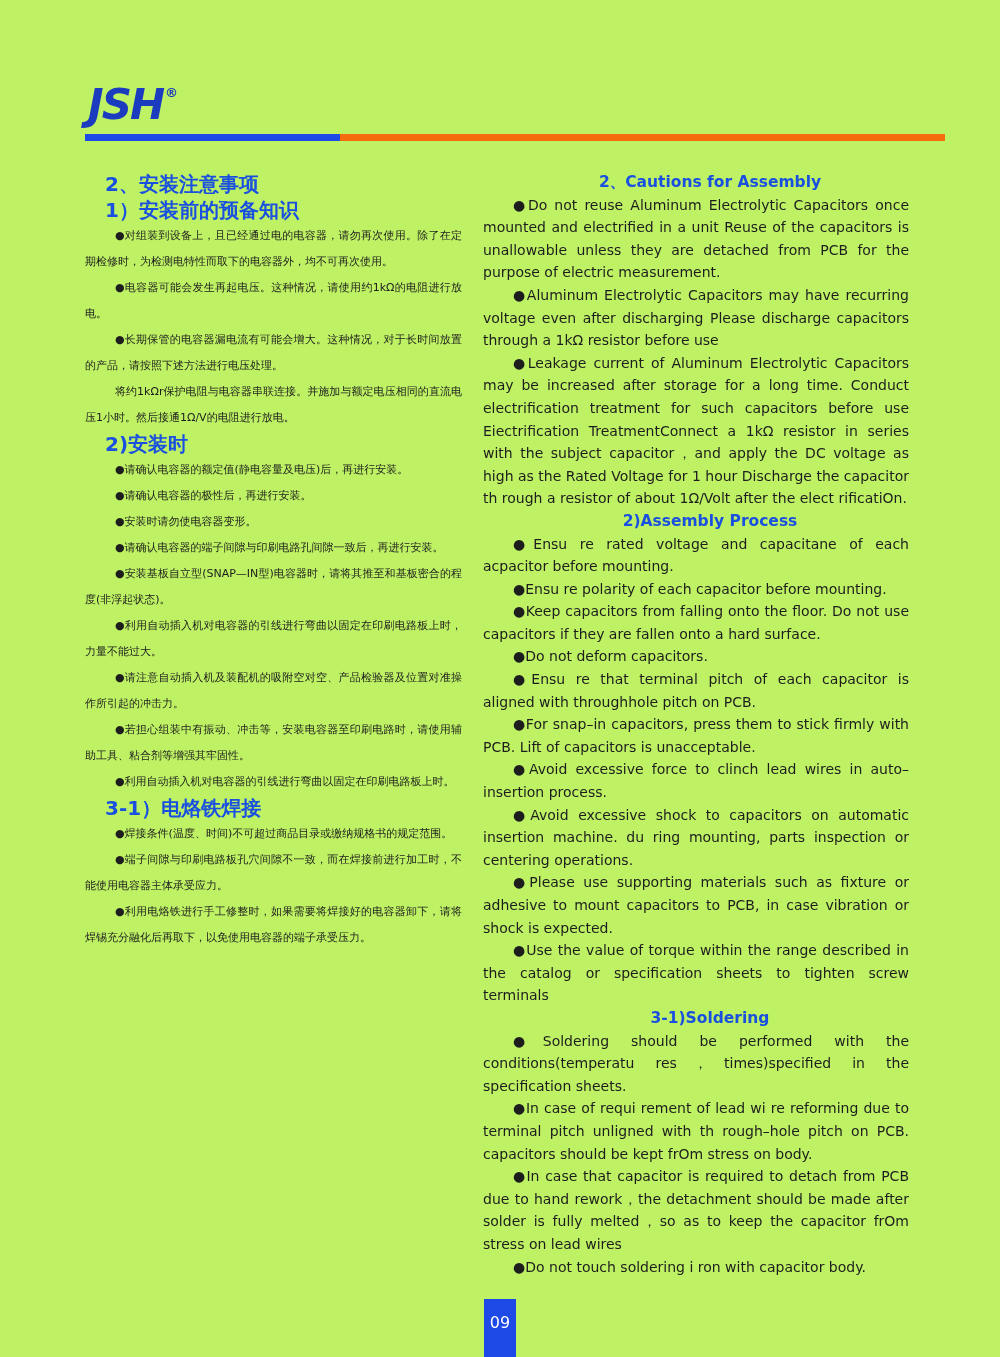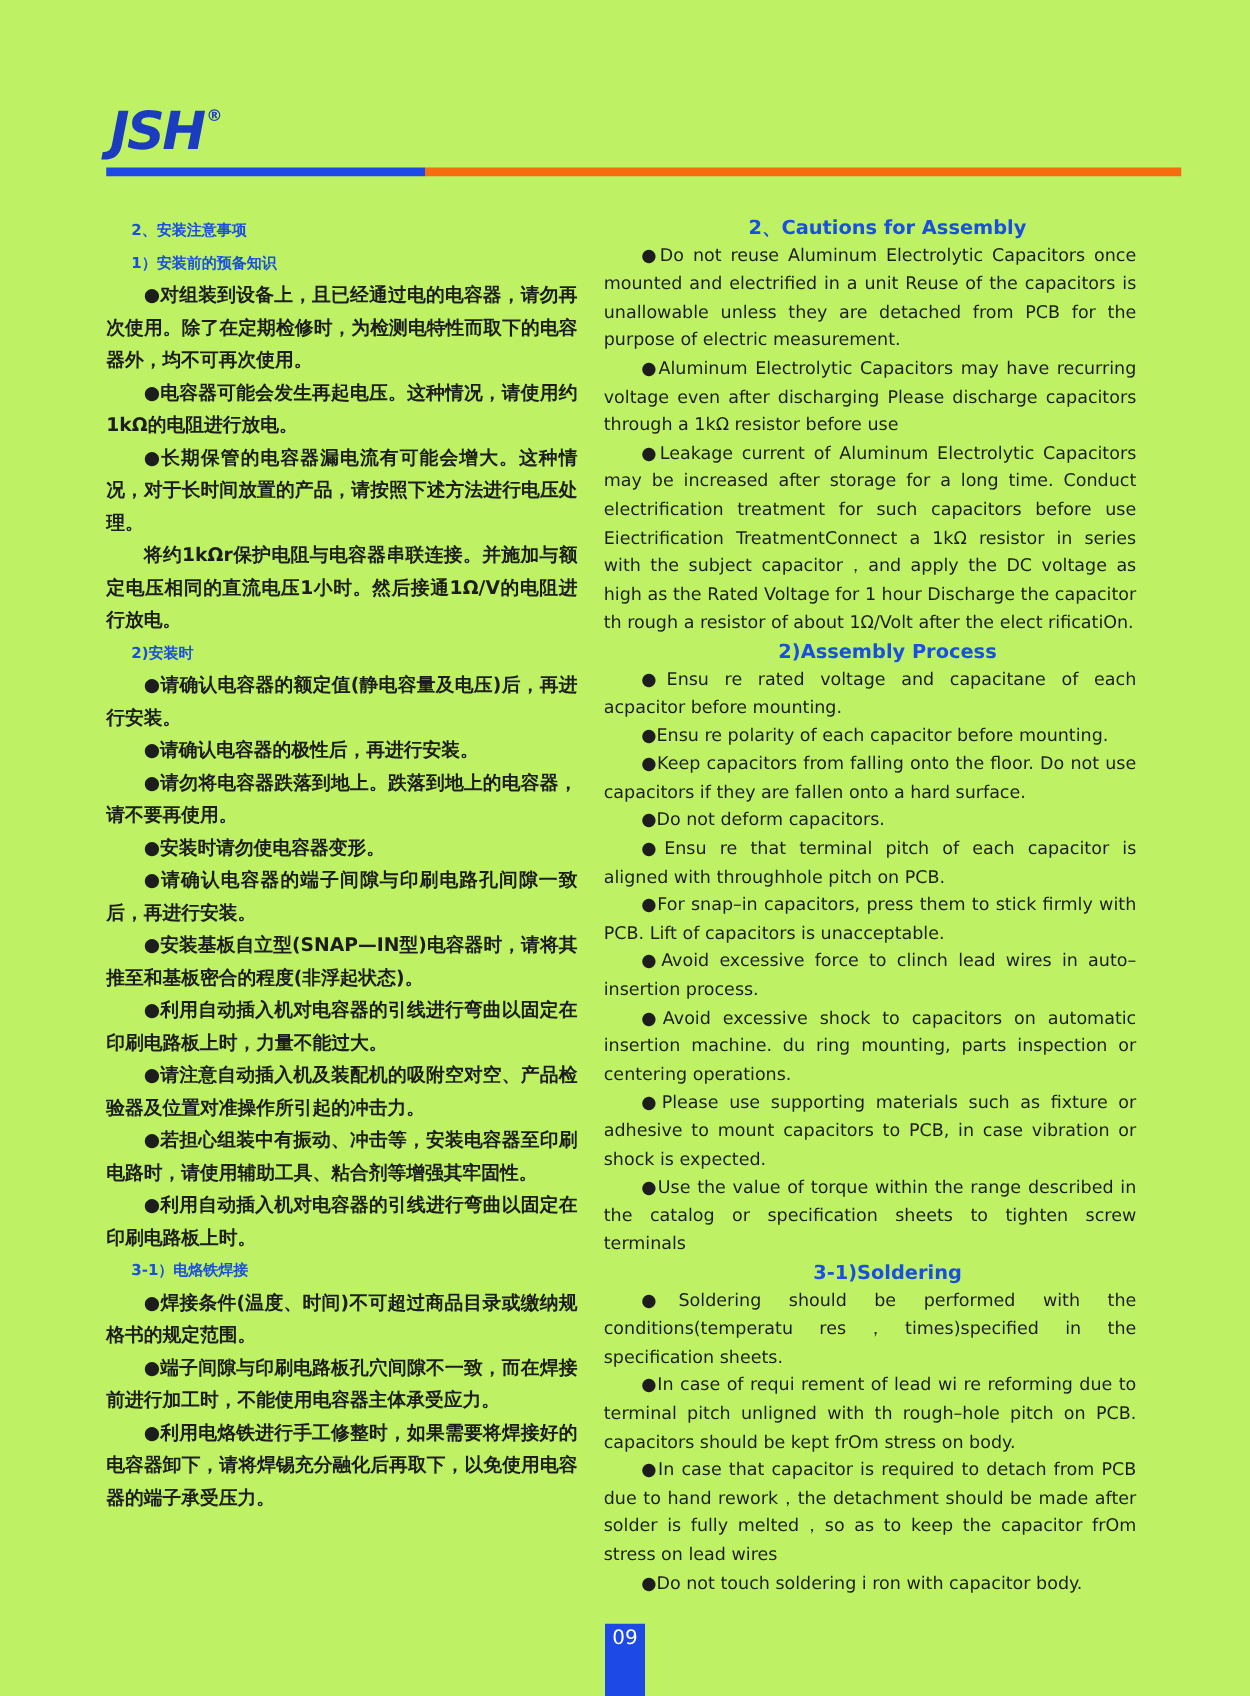--- a/index.html
+++ b/index.html
@@ -31,40 +31,40 @@
   .rule-blue  { width: 255px; background: var(--rule-blue, #1d49e6); }
   .rule-orange{ flex: 1;      background: var(--rule-orange, #f56d0e); }
 
   
   .col { position: absolute; top: 171px; }
   .col-left  { left: 85px;  width: 377px; }
   .col-right { left: 483px; width: 426px; }
 
   .col .blk { color: #1d1d1d; text-align: justify; }
 
-  .col-left  .blk { font-size: 15px;   line-height: 26px; font-weight: bold; }
+  .col-left  .blk { font-size: 11px;   line-height: 26px; }
   .col-right .blk { font-size: 14px; line-height: 22.6px; }
 
   .col .p  { text-indent: 30px; }
   .col .h1, .col .h2 {
     color: var(--heading-blue, #1a50e0);
     font-weight: bold;
     margin-left: 28px;
     text-align: left;
   }
-  .col-left  .h1, .col-left  .h2 { font-size: 12px; margin-left: 20px; }
+  .col-left  .h1, .col-left  .h2 { font-size: 20px; margin-left: 20px; }
   .col-right .h1, .col-right .h2 { font-size: 15.5px; text-align: center; }
 
   
   .page-num {
     position: absolute; left: 484px; top: 1299px;
     width: 32px; height: 58px;
     background: var(--page-badge-bg, #1d49e6);
     color: #ffffff; font-size: 16px;
-    text-align: center; padding-top: 1px;
+    text-align: center; padding-top: 14px;
   }
 </style>
 </head>
 <body>
 
 <div class="page">
 
   <header>
     <div class="logo"><span>JSH</span><span class="reg">®</span></div>
     <div class="rule">
@@ -77,21 +77,20 @@
     <section class="col col-left">
         <div class="blk h1">2、安装注意事项</div>
         <div class="blk h2">1）安装前的预备知识</div>
         <div class="blk p">●对组装到设备上，且已经通过电的电容器，请勿再次使用。除了在定期检修时，为检测电特性而取下的电容器外，均不可再次使用。</div>
         <div class="blk p">●电容器可能会发生再起电压。这种情况，请使用约1kΩ的电阻进行放电。</div>
         <div class="blk p">●长期保管的电容器漏电流有可能会增大。这种情况，对于长时间放置的产品，请按照下述方法进行电压处理。</div>
         <div class="blk p">将约1kΩr保护电阻与电容器串联连接。并施加与额定电压相同的直流电压1小时。然后接通1Ω/V的电阻进行放电。</div>
         <div class="blk h2">2)安装时</div>
         <div class="blk p">●请确认电容器的额定值(静电容量及电压)后，再进行安装。</div>
         <div class="blk p">●请确认电容器的极性后，再进行安装。</div>
-        <div class="blk p">●请勿将电容器跌落到地上。跌落到地上的电容器，请不要再使用。</div>
         <div class="blk p">●安装时请勿使电容器变形。</div>
         <div class="blk p">●请确认电容器的端子间隙与印刷电路孔间隙一致后，再进行安装。</div>
         <div class="blk p">●安装基板自立型(SNAP—IN型)电容器时，请将其推至和基板密合的程度(非浮起状态)。</div>
         <div class="blk p">●利用自动插入机对电容器的引线进行弯曲以固定在印刷电路板上时，力量不能过大。</div>
         <div class="blk p">●请注意自动插入机及装配机的吸附空对空、产品检验器及位置对准操作所引起的冲击力。</div>
         <div class="blk p">●若担心组装中有振动、冲击等，安装电容器至印刷电路时，请使用辅助工具、粘合剂等增强其牢固性。</div>
         <div class="blk p">●利用自动插入机对电容器的引线进行弯曲以固定在印刷电路板上时。</div>
         <div class="blk h2">3-1）电烙铁焊接</div>
         <div class="blk p">●焊接条件(温度、时间)不可超过商品目录或缴纳规格书的规定范围。</div>
         <div class="blk p">●端子间隙与印刷电路板孔穴间隙不一致，而在焊接前进行加工时，不能使用电容器主体承受应力。</div>

